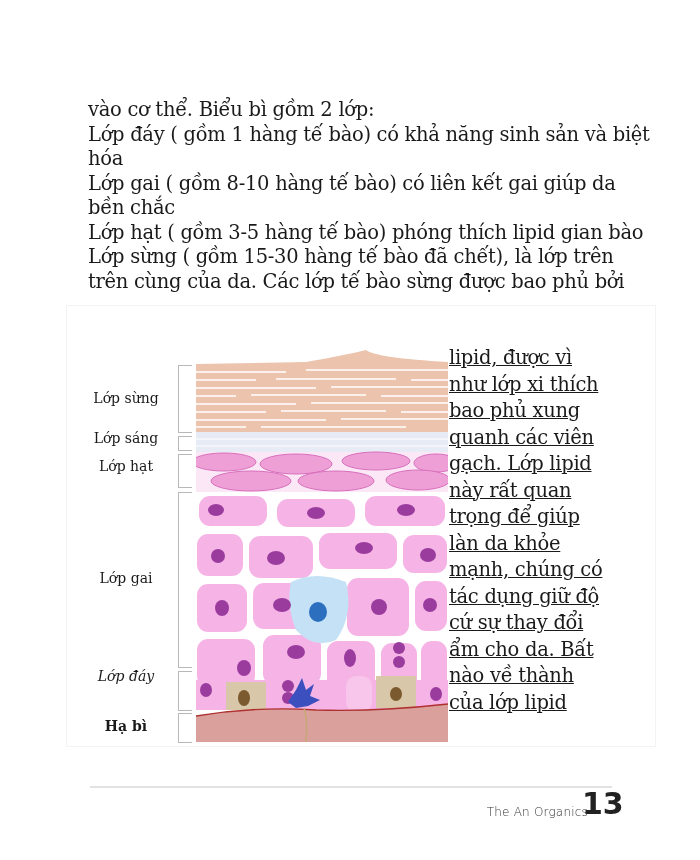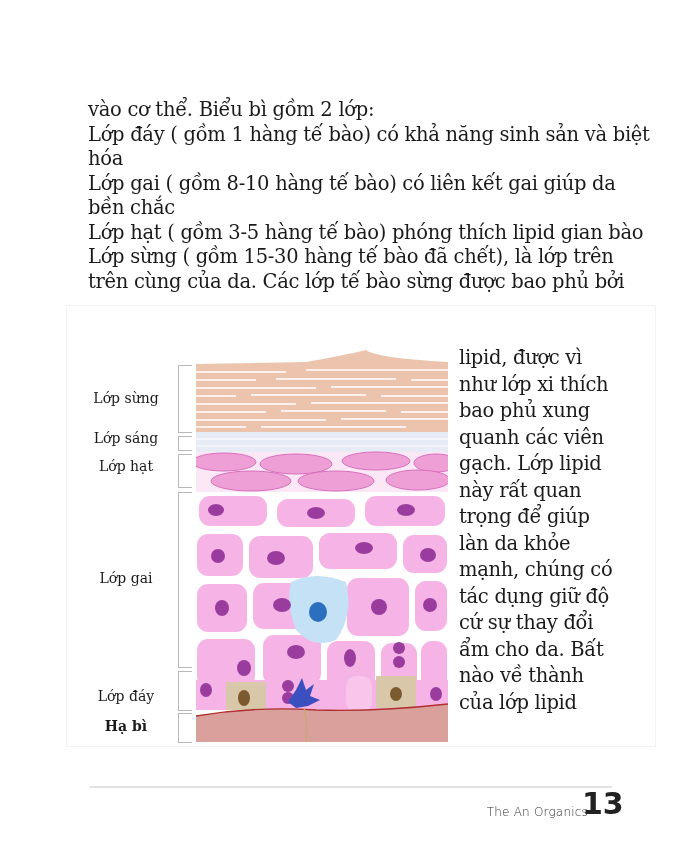--- a/index.html
+++ b/index.html
@@ -7,22 +7,22 @@
          font-family: "DejaVu Serif", "Liberation Serif", serif; color: #1a1a1a; }
   .page { position: absolute; inset: 0; }
 
   .para { position: absolute; left: 88px; top: 98px; width: 560px;
           font-size: 19.5px; line-height: 24.5px; letter-spacing: -0.3px; }
   .para .line { display: block; white-space: nowrap; }
 
   .figure-box { position: absolute; left: 66px; top: 305px; width: 588px; height: 440px;
                 border: 1px solid #f3f3f3; }
 
-  .side-text { position: absolute; left: 459px; top: 345px; width: 190px;
-               font-size: 19.5px; line-height: 26.5px; letter-spacing: -0.3px; }
+  .side-text { position: absolute; left: 449px; top: 345px; width: 190px;
+               font-size: 19.5px; line-height: 26.5px; letter-spacing: -0.3px; text-decoration: underline; }
   .side-text .line { display: block; white-space: nowrap; }
 
   .label { position: absolute; font-size: 14px; text-align: center; width: 100px; left: 76px; }
 
   .bracket { position: absolute; left: 178px; width: 14px; border: 1.5px solid #b8b8b8;
              border-right: none; box-sizing: border-box; }
 
   .illus { position: absolute; left: 196px; top: 350px; width: 252px; height: 392px; overflow: hidden; }
 
   .footer-rule { position: absolute; left: 90px; top: 786px; width: 522px; height: 2px; background: #e2e2e2; }
@@ -46,21 +46,21 @@
     <span class="line">Lớp sừng ( gồm 15-30 hàng tế bào đã chết), là lớp trên</span>
     <span class="line">trên cùng của da. Các lớp tế bào sừng được bao phủ bởi</span>
   </div>
 
   <div class="figure-box"></div>
 
   <div class="label" style="top:390px;">Lớp sừng</div>
   <div class="label" style="top:430px;">Lớp sáng</div>
   <div class="label" style="top:458px;">Lớp hạt</div>
   <div class="label" style="top:570px;">Lớp gai</div>
-  <div class="label" style="top:688px;">Lớp đáy</div>
+  <div class="label" style="top:668px;font-style:italic;">Lớp đáy</div>
   <div class="label" style="top:718px;font-weight:bold;">Hạ bì</div>
 
   <div class="bracket" style="top:365px;height:68px;"></div>
   <div class="bracket" style="top:436px;height:15px;"></div>
   <div class="bracket" style="top:454px;height:34px;"></div>
   <div class="bracket" style="top:492px;height:176px;"></div>
   <div class="bracket" style="top:671px;height:40px;"></div>
   <div class="bracket" style="top:713px;height:30px;"></div>
 
   <div class="illus">

